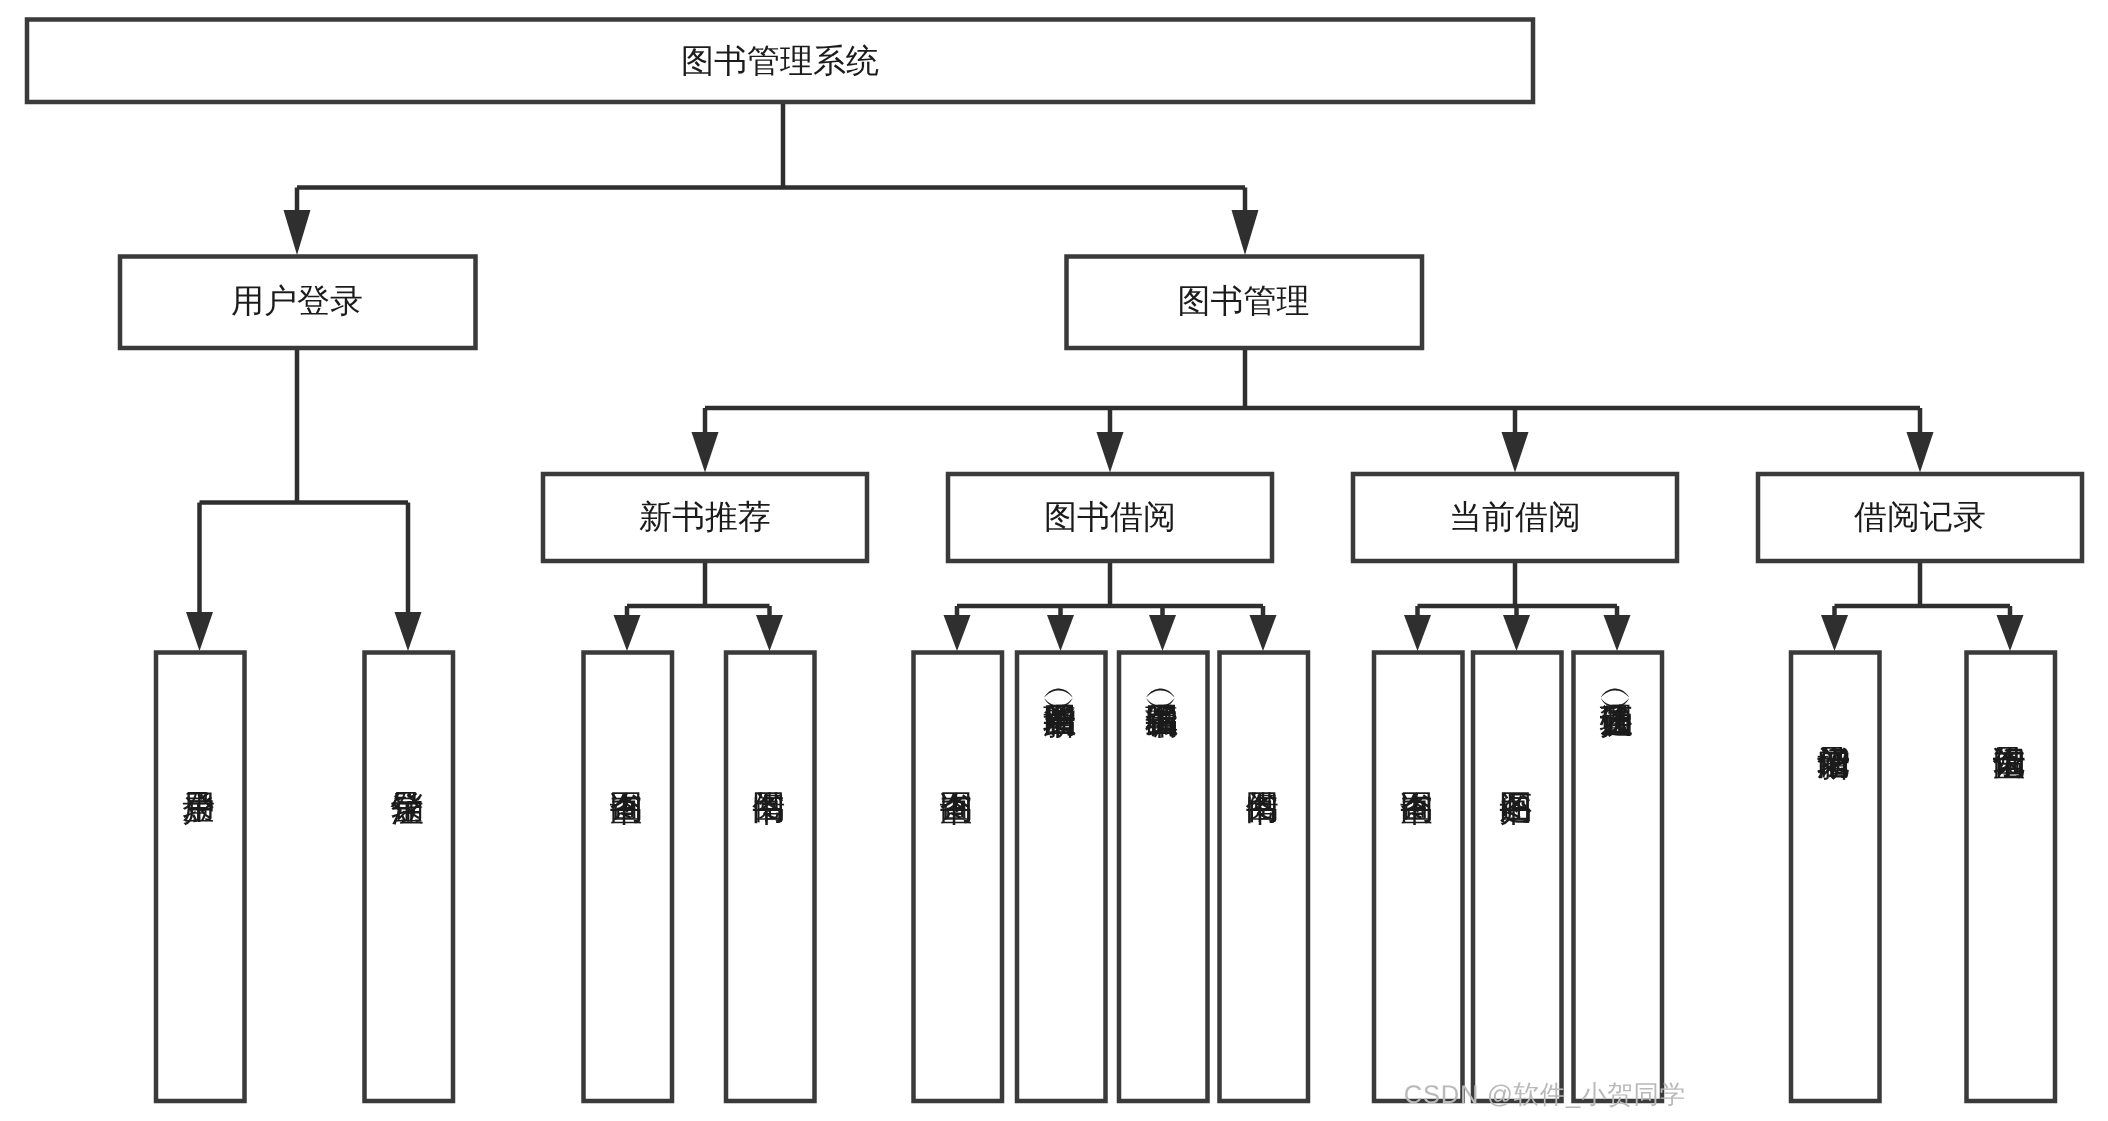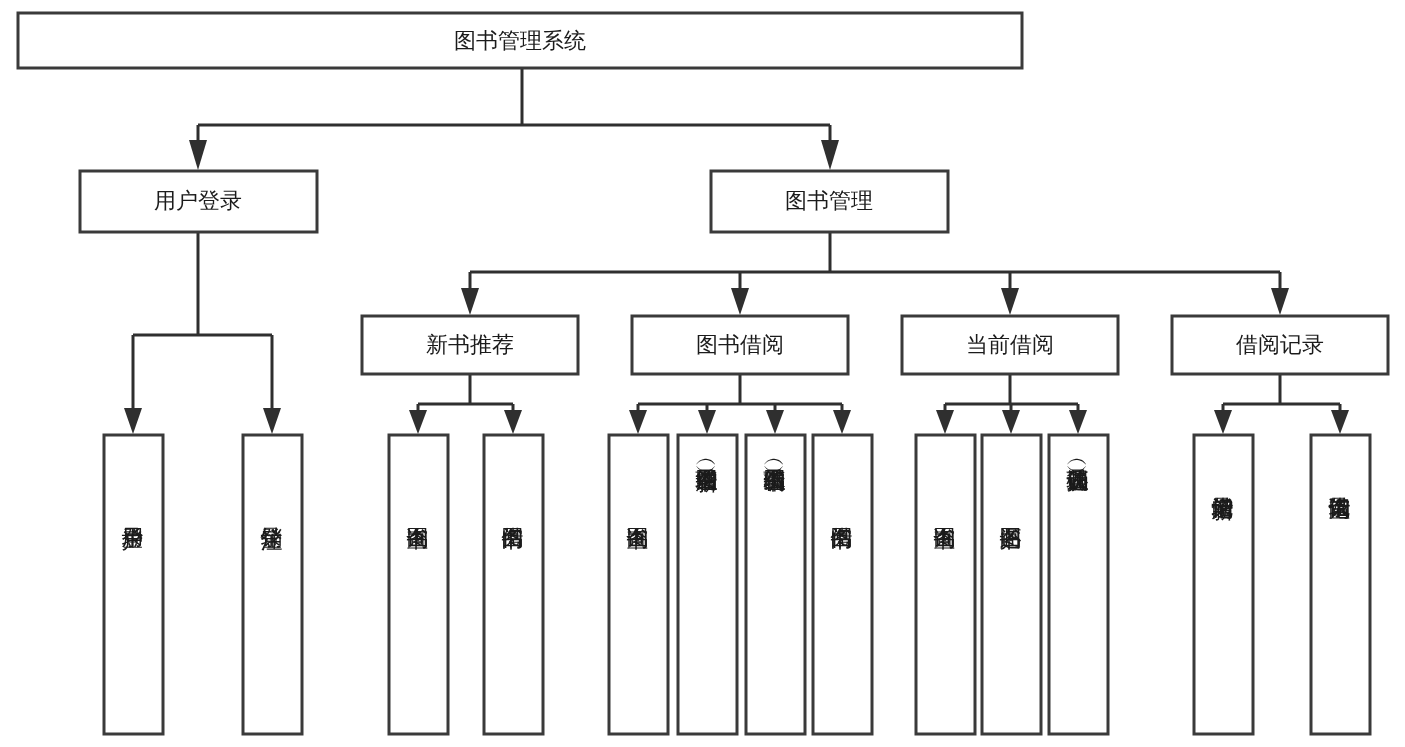--- a/index.html
+++ b/index.html
@@ -181,13 +181,14 @@
     <g>
       <rect class="node-box" x="1194" y="435" width="59" height="299"></rect>
       <text class="lbl-v" x="1223" y="480" writing-mode="tb" glyph-orientation-vertical="0">新增借阅记录</text>
     </g>
     <g>
       <rect class="node-box" x="1311" y="435" width="59" height="299"></rect>
       <text class="lbl-v" x="1340" y="480" writing-mode="tb" glyph-orientation-vertical="0">查询借阅记录</text>
     </g>
   </svg>
 
+  <div class="watermark">CSDN @软件_小贺同学</div>
 </div>
 
 </body></html>

